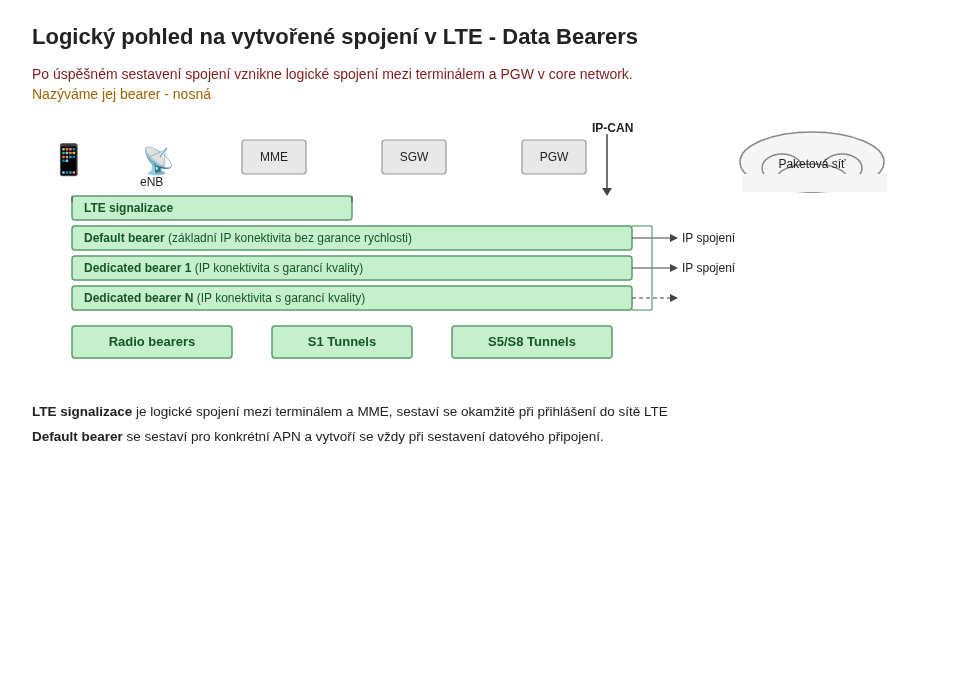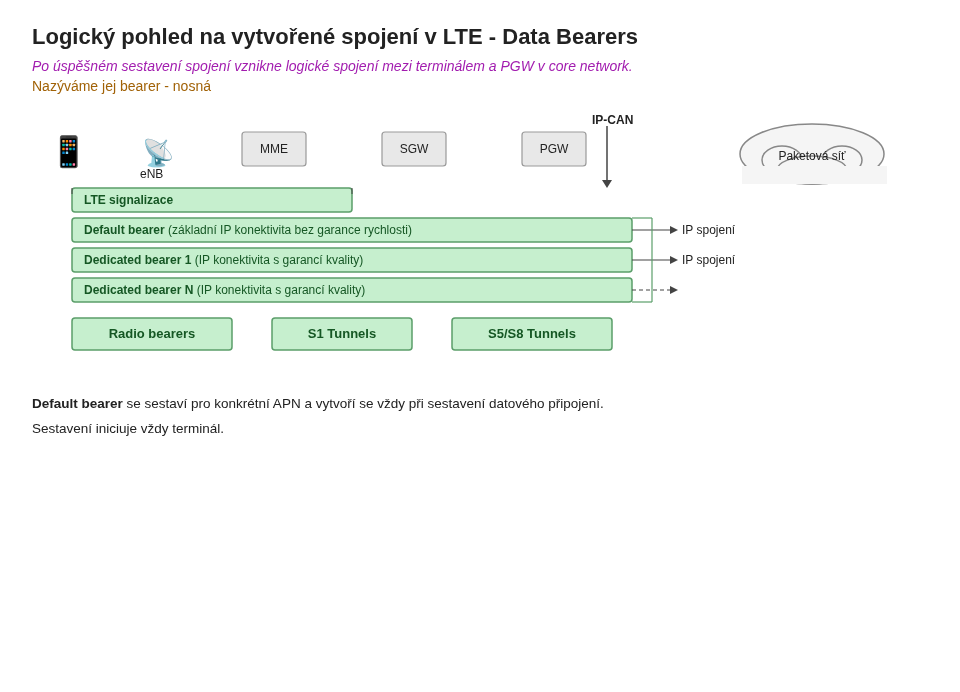--- a/index.html
+++ b/index.html
@@ -9,28 +9,27 @@
       color: #222;
       width: 960px;
       min-height: 692px;
       padding: 24px 32px 24px 32px;
       font-size: 14px;
     }
     h1 {
       font-size: 22px;
       font-weight: bold;
       color: #222;
-      margin-bottom: 8px;
+      margin-bottom: 16px;
       line-height: 1.2;
     }
     .subtitle {
       font-size: 14px;
-      color: #a21caf;
+      color: #7f1d1d;
       margin-bottom: 4px;
-      font-style: italic;
     }
     .intro-line {
       font-size: 14px;
       color: #a16207;
       margin-bottom: 16px;
     }
 
     
     .diagram-svg-container {
       position: relative;
@@ -147,15 +146,15 @@
     <line x1="320" y1="84" x2="320" y2="78" stroke="#444" stroke-width="1"></line>
 
     <line x1="600" y1="108" x2="620" y2="108" stroke="#5b9e6a" stroke-width="1.2"></line>
     <line x1="620" y1="108" x2="620" y2="192" stroke="#5b9e6a" stroke-width="1.2"></line>
     <line x1="600" y1="192" x2="620" y2="192" stroke="#5b9e6a" stroke-width="1.2"></line>
 
   </svg>
 </div>
 
 <div class="desc">
+  <p><strong>LTE signalizace</strong> je logické spojení mezi terminálem a MME, sestaví se okamžitě při přihlášení do sítě LTE</p>
   <p><strong>Default bearer</strong> se sestaví pro konkrétní APN a vytvoří se vždy při sestavení datového připojení.</p>
-  <p>Sestavení iniciuje vždy terminál.</p>
 </div>
 
 </body></html>

